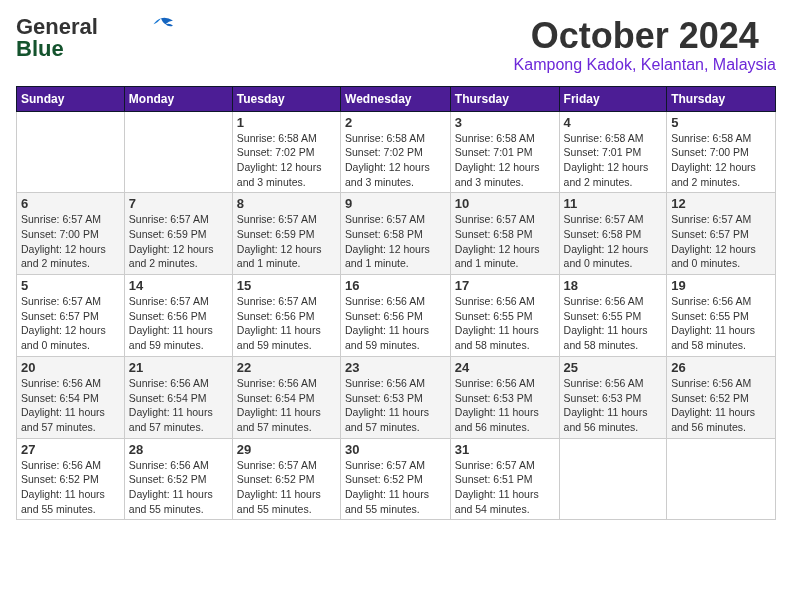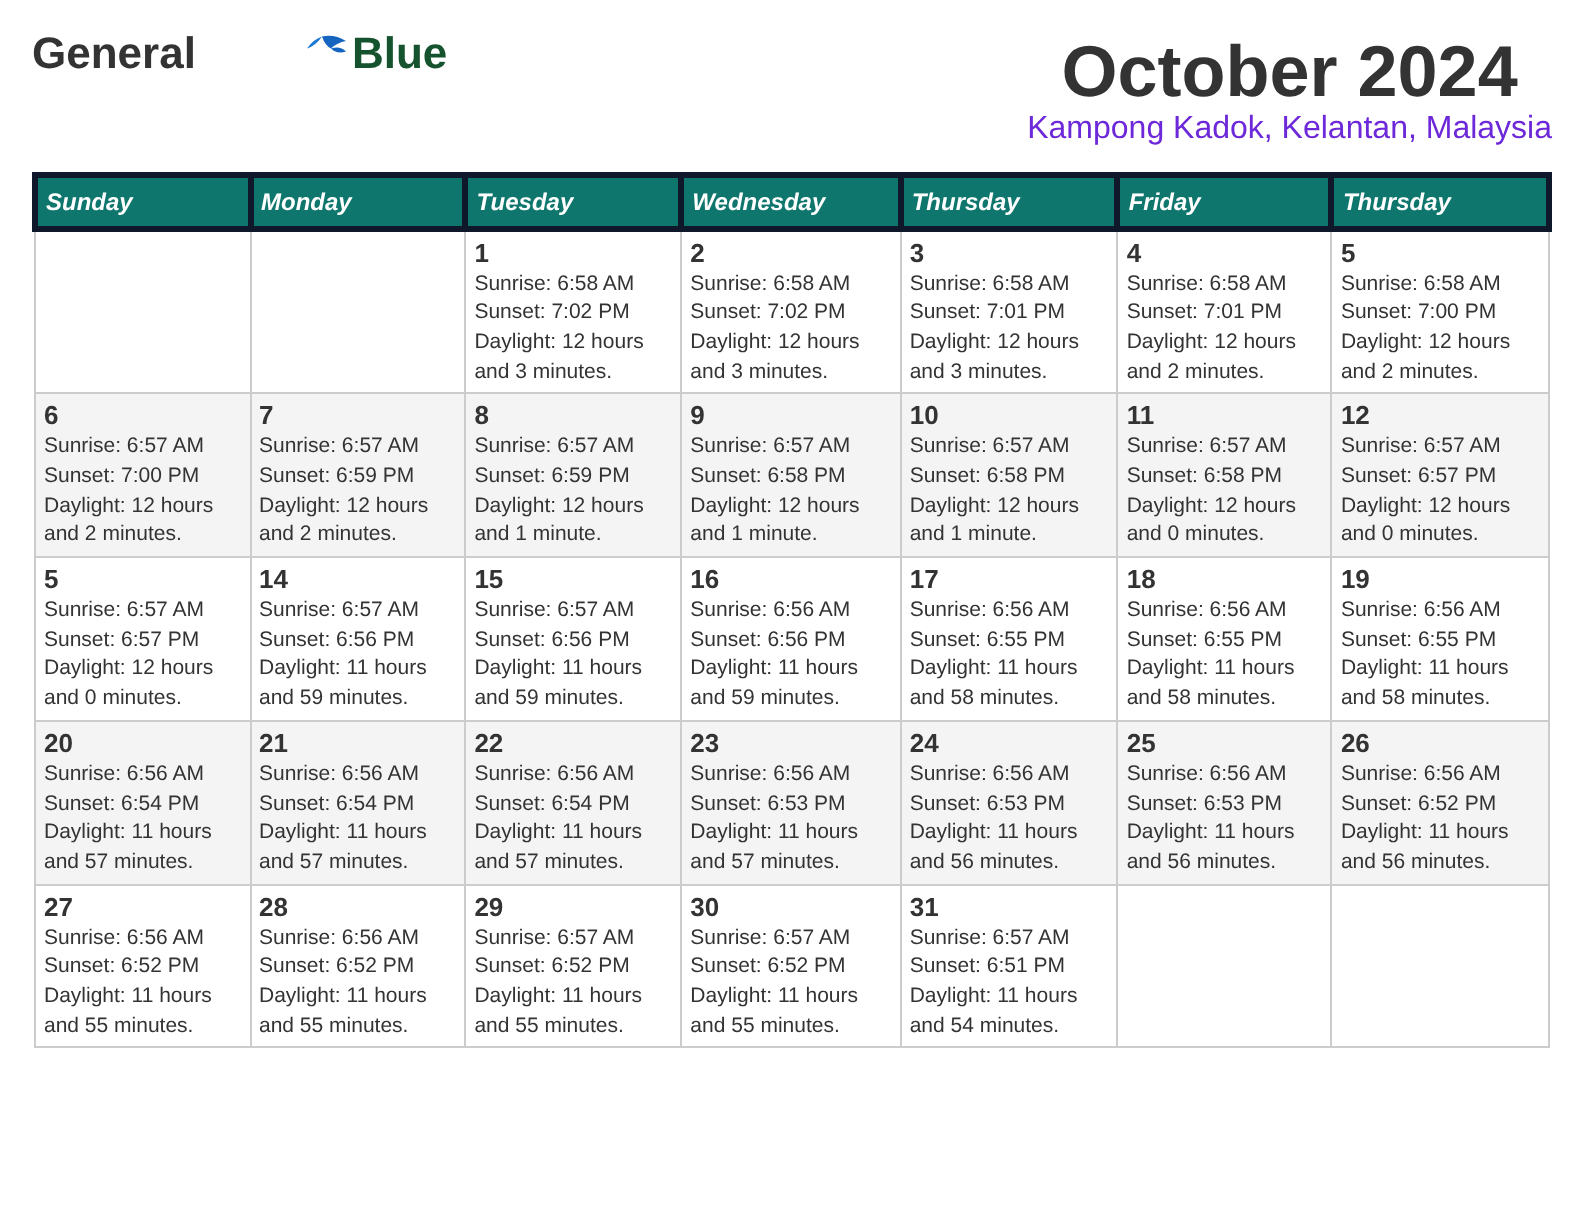--- a/index.html
+++ b/index.html
@@ -11,21 +11,21 @@
       padding: 16px;
     }
     .header {
       display: flex;
       justify-content: space-between;
       align-items: flex-start;
       margin-bottom: 12px;
     }
     .logo {
       display: flex;
-      flex-direction: row;
+      flex-direction: column;
       align-items: flex-start;
     }
     .logo-text {
       font-size: 22px;
       font-weight: bold;
       color: #333;
       line-height: 1;
     }
     .logo-bird {
       width: 30px;
@@ -45,28 +45,27 @@
     .location-title {
       font-size: 16px;
       color: #6d28d9;
     }
     .calendar {
       width: 100%;
       border-collapse: collapse;
       font-size: 11px;
     }
     .calendar thead tr th {
-      background-color: #0f766e;
+      background-color: #4c1d95;
       color: #fff;
       padding: 5px 4px;
       text-align: left;
       font-size: 12px;
       font-weight: bold;
-      border: 3px solid #0f172a;
-      font-style: italic;
+      border: 1px solid #0f172a;
     }
     .calendar tbody tr td {
       vertical-align: top;
       border: 1px solid #ccc;
       padding: 3px 4px;
       width: 113px;
       min-height: 70px;
       height: 75px;
     }
     .cell-date {

